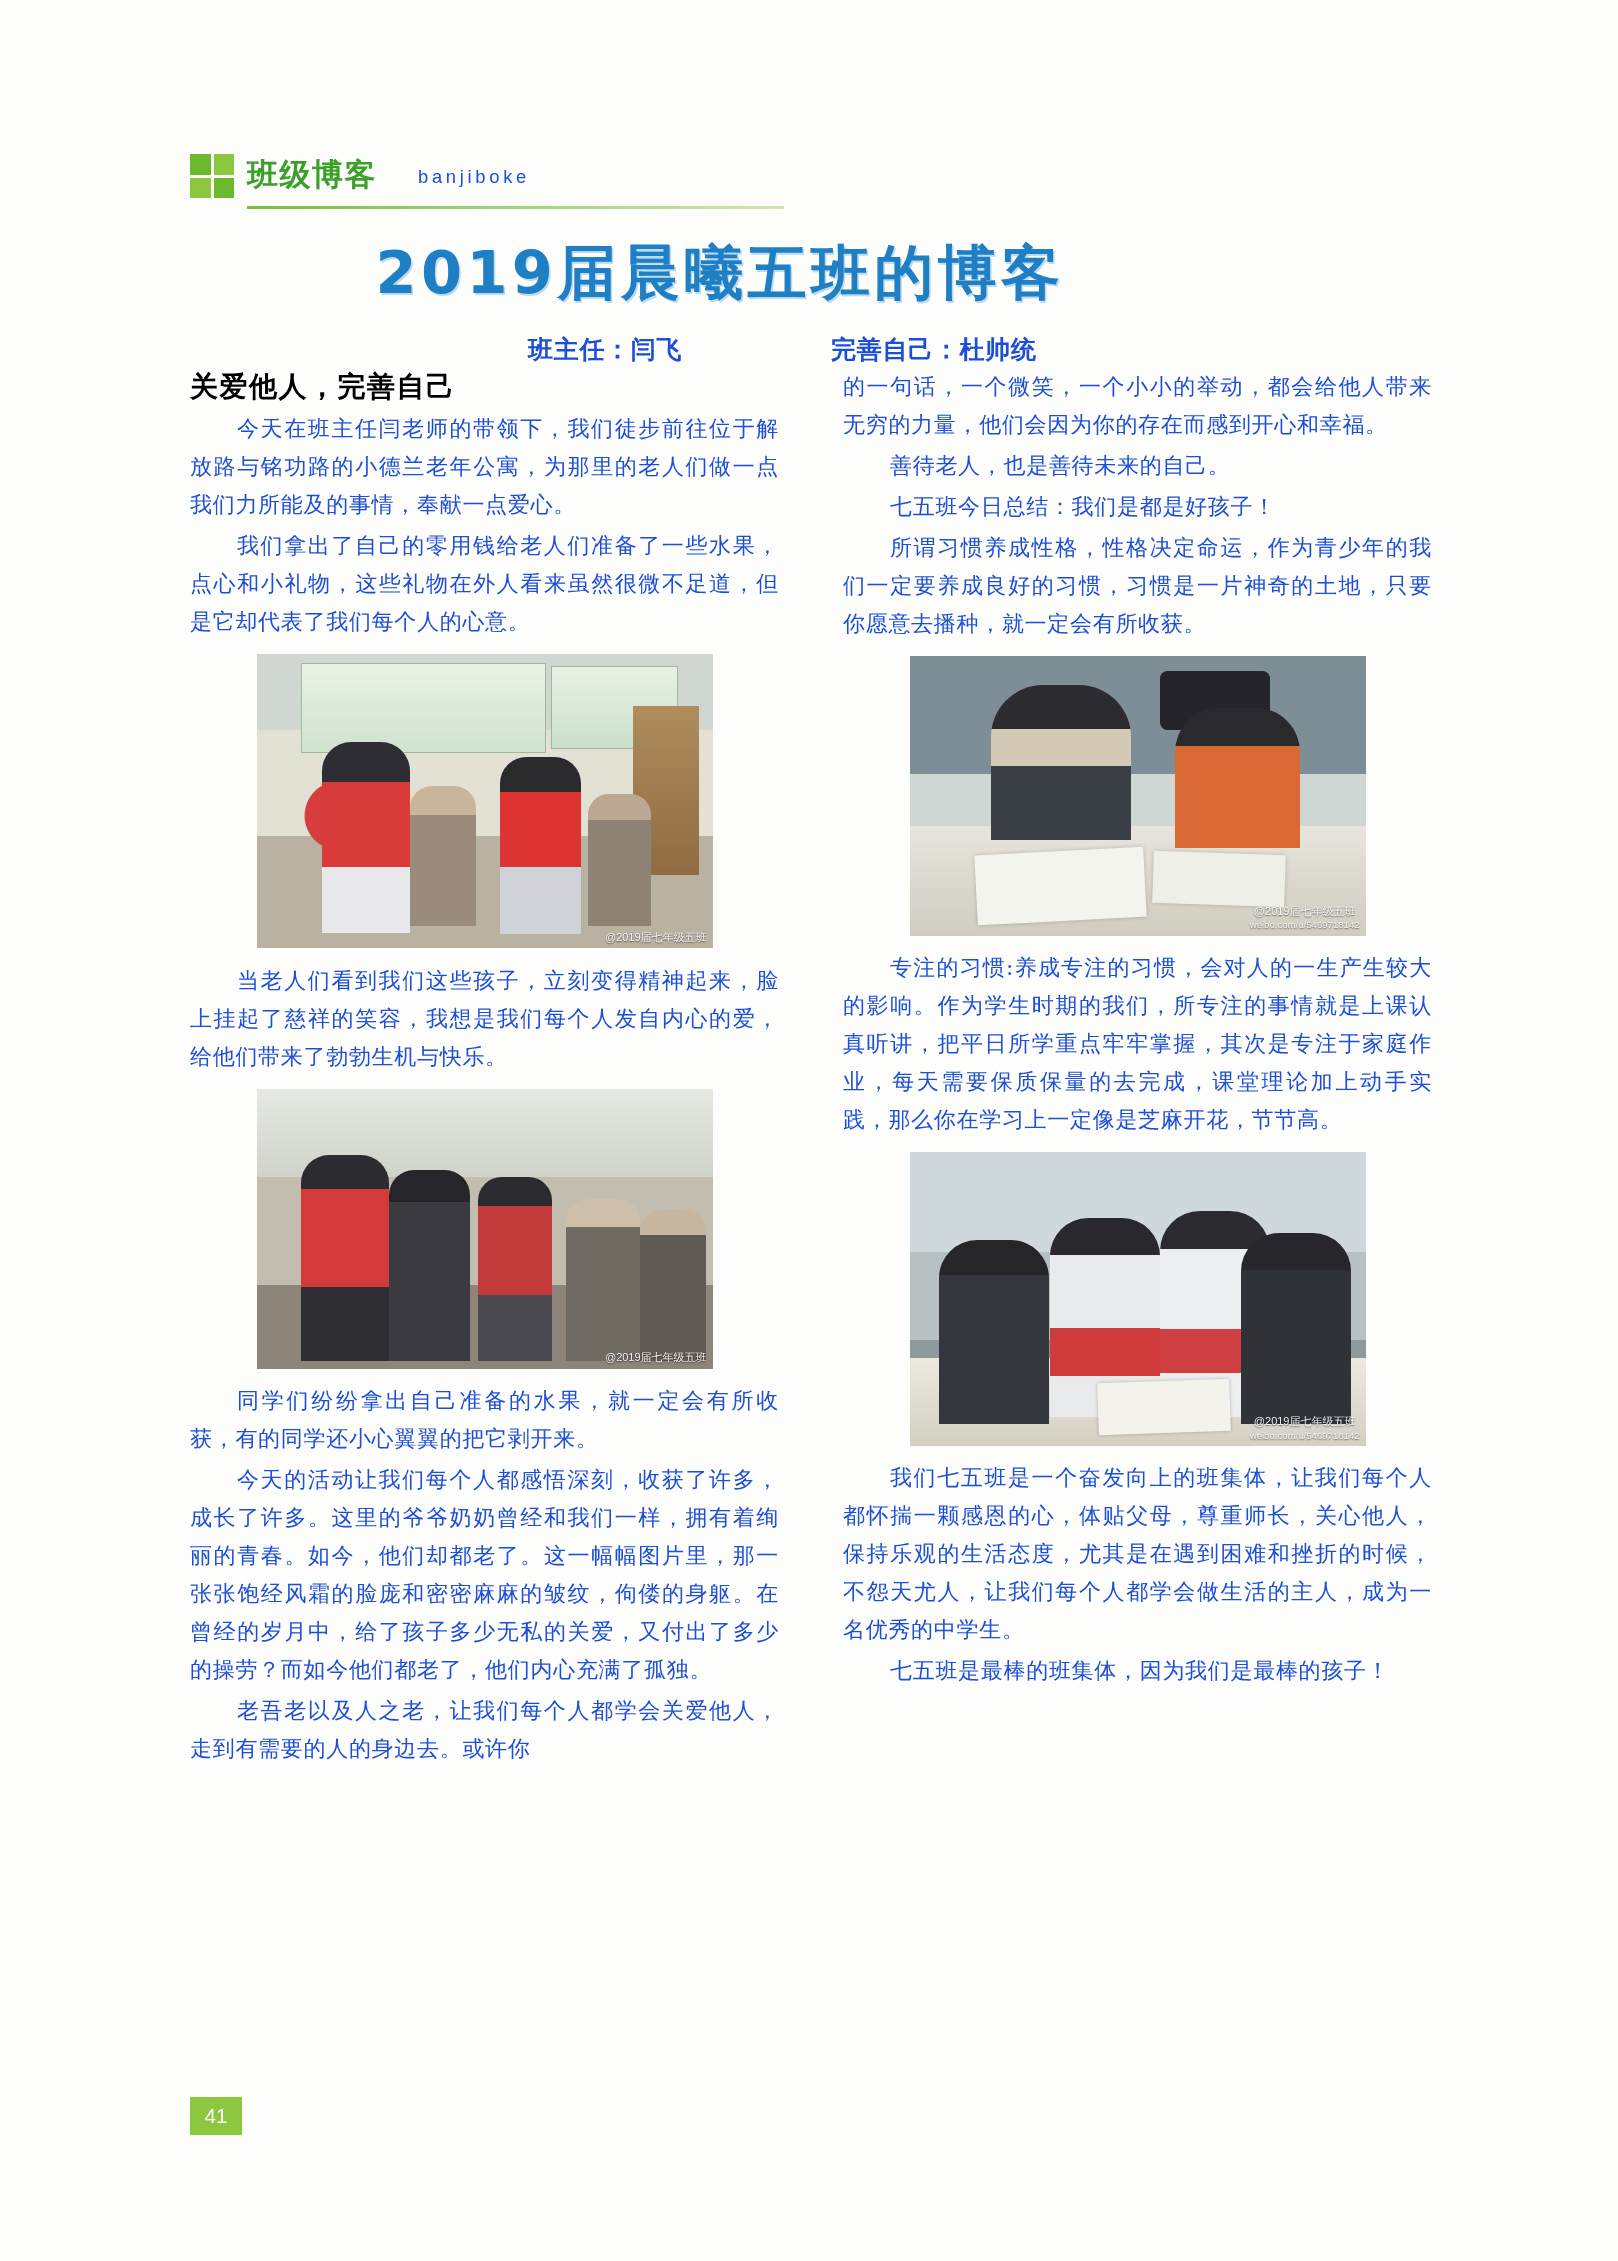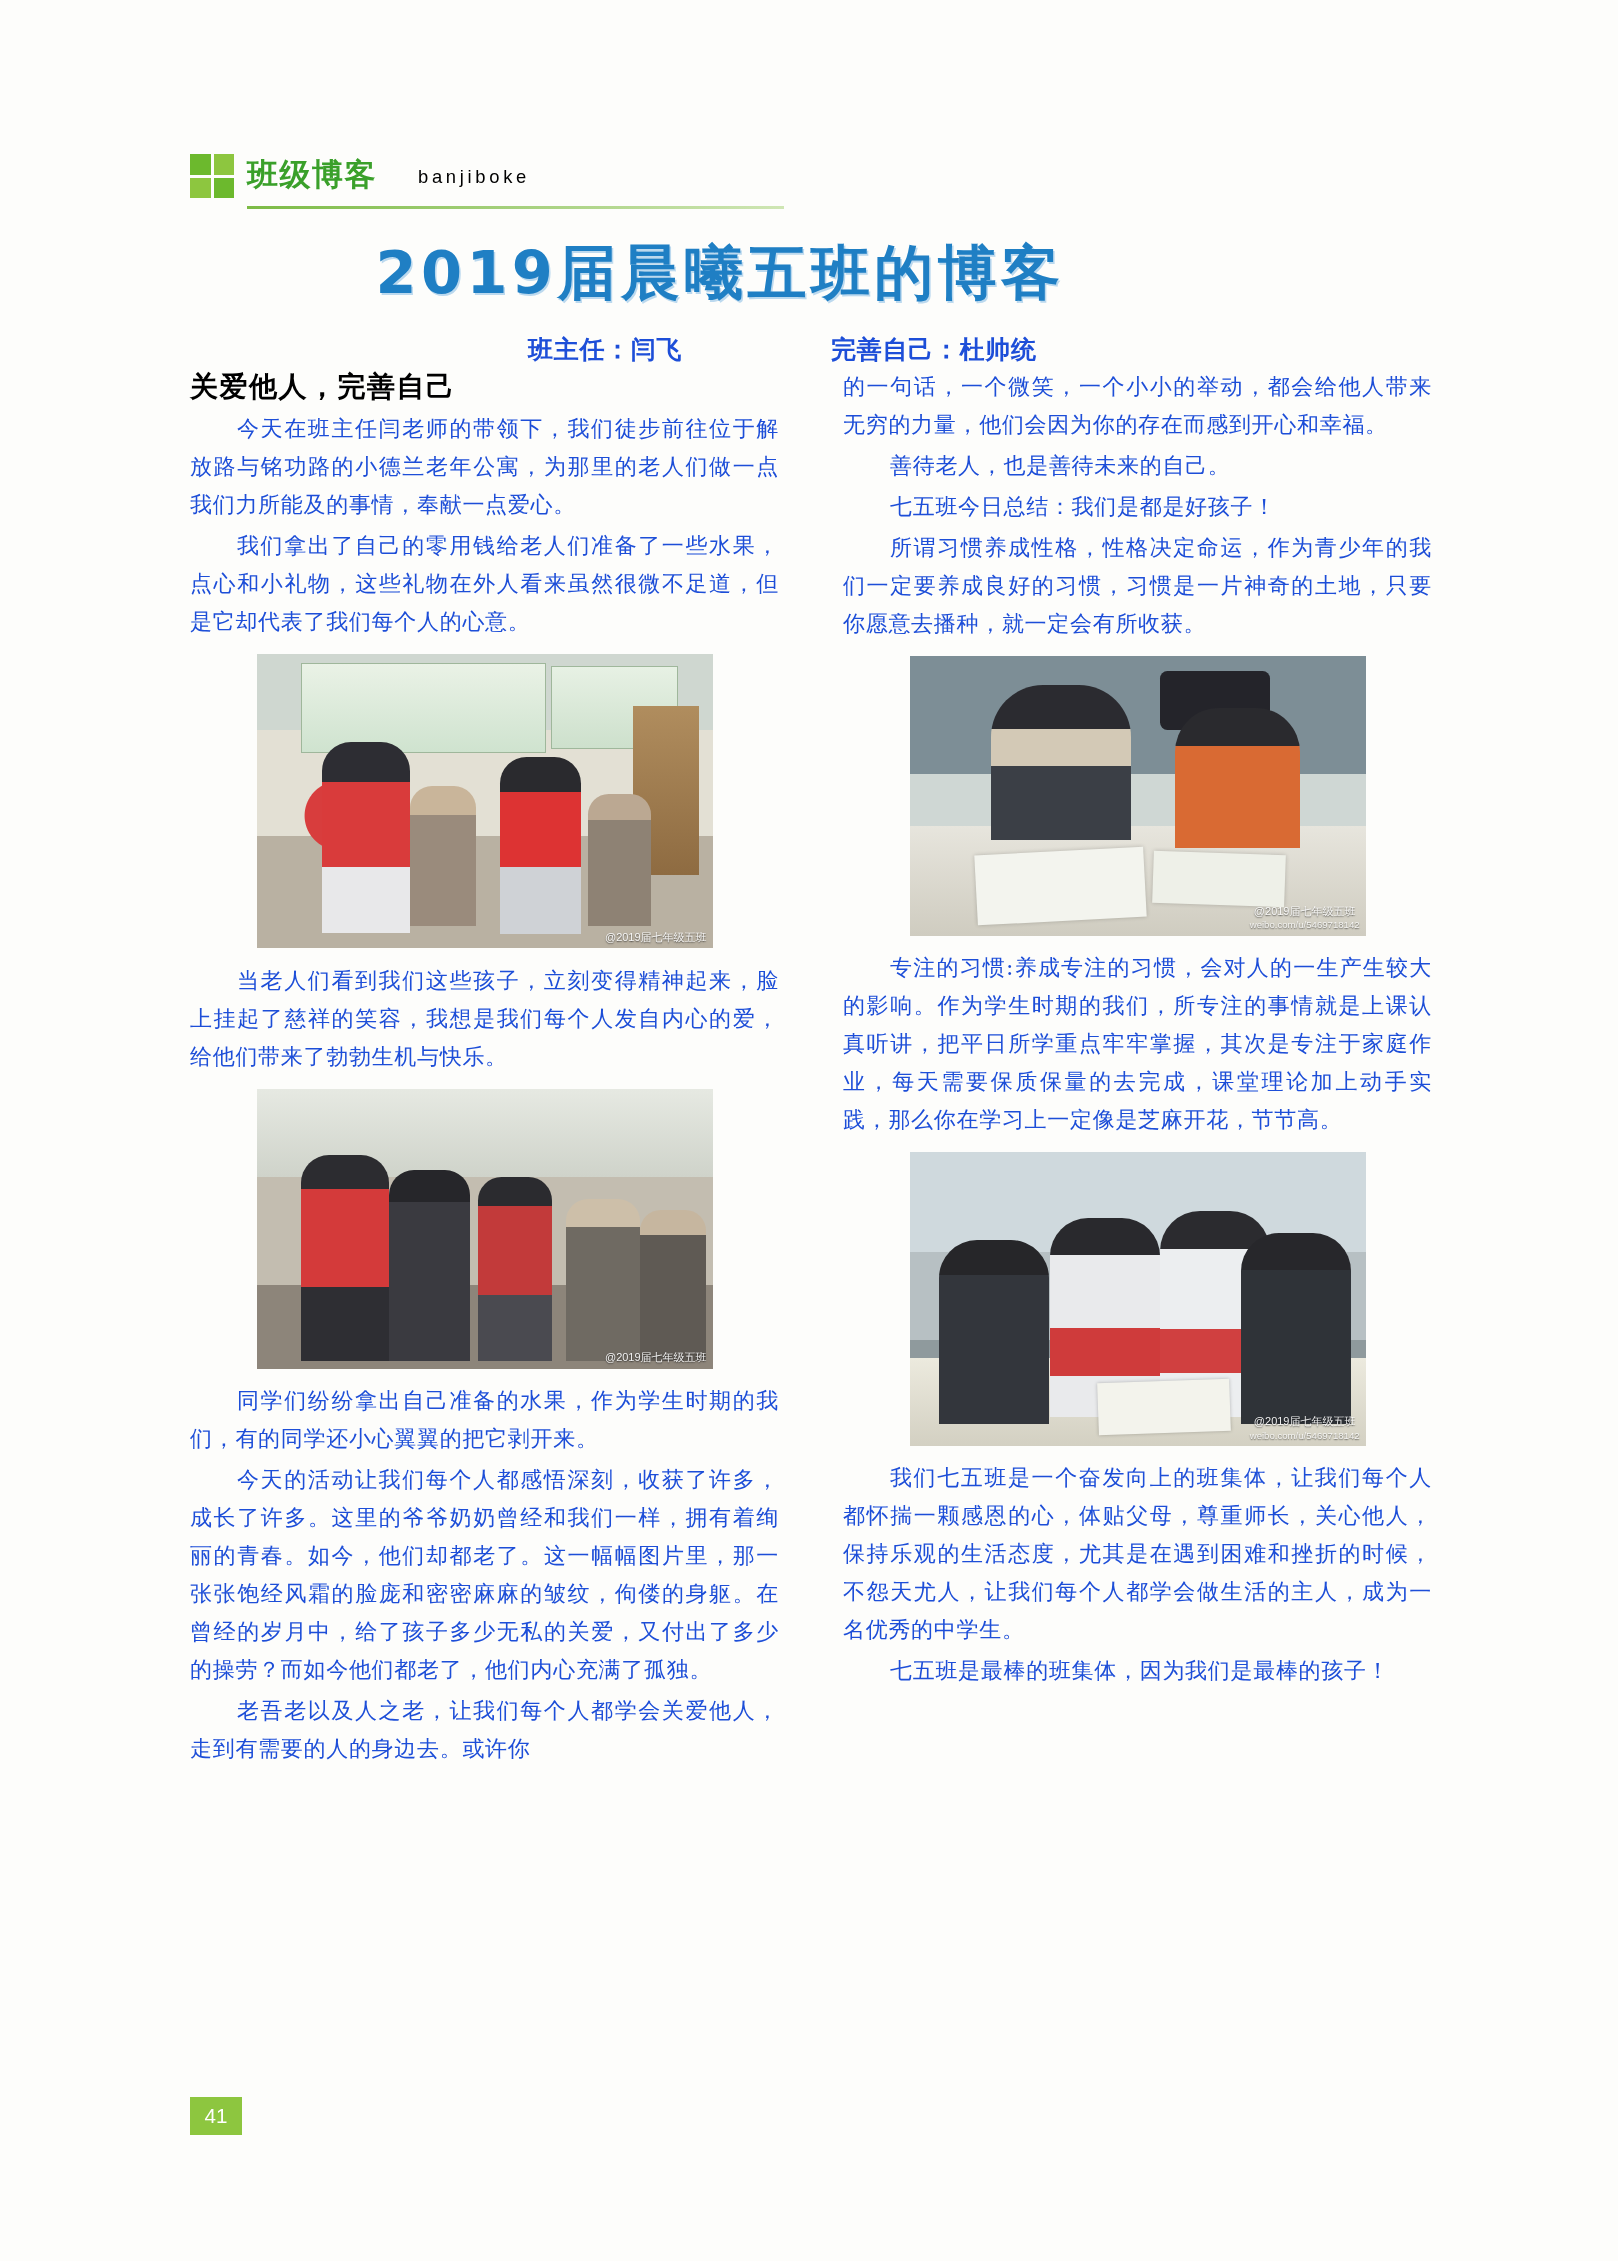--- a/index.html
+++ b/index.html
@@ -55,21 +55,21 @@
     color: #3aa02a;
     white-space: nowrap;
   }
   .header-pinyin {
     position: absolute;
     left: 228px;
     top: 22px;
     font-family: "Liberation Sans", sans-serif;
     font-size: 18.4px;
     letter-spacing: 3.7px;
-    color: #000000;
+    color: #1d4ed8;
   }
   .header-rule {
     position: absolute;
     left: 57px;
     top: 62px;
     width: 537px;
     height: 2.9px;
     background: linear-gradient(to right, #7cbb45, #cfe6b4);
   }
 
@@ -330,21 +330,21 @@
       <div class="p1"></div>
         <div class="p2"></div>
         <div class="p3"></div>
         <div class="p4"></div>
         <div class="p5"></div>
       <div class="wm">
         <span>@2019届七年级五班</span>
       </div>
     </div>
 
-    <p class="para">同学们纷纷拿出自己准备的水果，作为学生时期的我们，有的同学还小心翼翼的把它剥开来。</p>
+    <p class="para">同学们纷纷拿出自己准备的水果，就一定会有所收获，有的同学还小心翼翼的把它剥开来。</p>
     <p class="para">今天的活动让我们每个人都感悟深刻，收获了许多，成长了许多。这里的爷爷奶奶曾经和我们一样，拥有着绚丽的青春。如今，他们却都老了。这一幅幅图片里，那一张张饱经风霜的脸庞和密密麻麻的皱纹，佝偻的身躯。在曾经的岁月中，给了孩子多少无私的关爱，又付出了多少的操劳？而如今他们都老了，他们内心充满了孤独。</p>
     <p class="para">老吾老以及人之老，让我们每个人都学会关爱他人，走到有需要的人的身边去。或许你</p>
   </div>
 
   <div class="col right">
     <p class="para noindent">的一句话，一个微笑，一个小小的举动，都会给他人带来无穷的力量，他们会因为你的存在而感到开心和幸福。</p>
     <p class="para">善待老人，也是善待未来的自己。</p>
     <p class="para">七五班今日总结：我们是都是好孩子！</p>
 
     <p class="para">所谓习惯养成性格，性格决定命运，作为青少年的我们一定要养成良好的习惯，习惯是一片神奇的土地，只要你愿意去播种，就一定会有所收获。</p>

